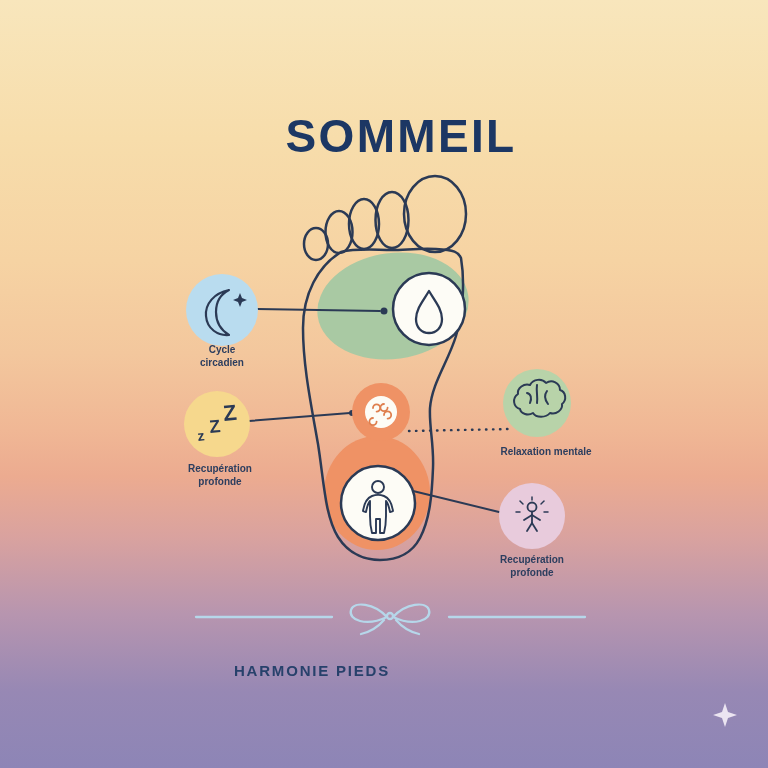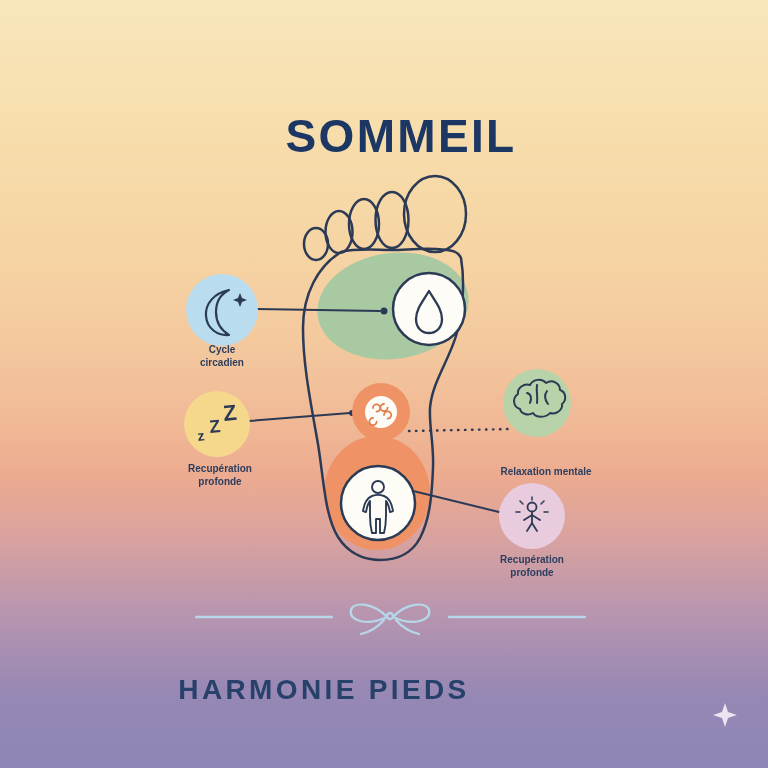--- a/index.html
+++ b/index.html
@@ -21,25 +21,25 @@
   .title{
     position:absolute;top:92px;left:0;width:768px;text-align:center;
     font-size:46px;font-weight:800;letter-spacing:0.05em;color:#1c3764;margin:17px;
   }
   .label{
     position:absolute;text-align:center;white-space:pre-line;
     font-size:10px;font-weight:700;line-height:1.28;color:#2c3e5f;
   }
   .label-cycle{left:152px;top:344px;width:140px;}
   .label-recup-left{left:140px;top:463px;width:160px;}
-  .label-relax{left:456px;top:466px;width:180px;}
+  .label-relax{left:456px;top:446px;width:180px;}
   .label-recup-right{left:452px;top:554px;width:160px;}
   .brand{
     position:absolute;top:662px;left:0;width:624px;text-align:center;
-    font-size:28px;font-weight:800;letter-spacing:0.12em;color:#27416b;margin:12px;
+    font-size:15px;font-weight:800;letter-spacing:0.12em;color:#27416b;margin:0;
   }
   svg{position:absolute;top:0;left:0;}
   .zzz{font-family:"Liberation Sans",sans-serif;font-weight:700;fill:#2b3a55;}
 </style>
 </head>
 <body>
 
 <div class="canvas">
 
   <h1 class="title">SOMMEIL</h1>

